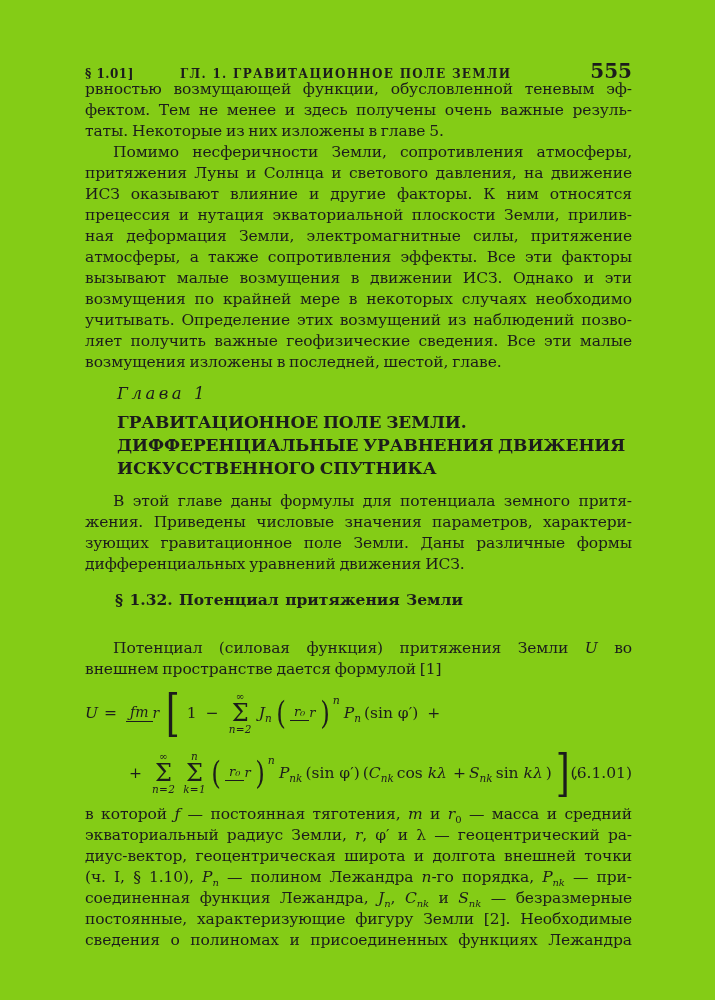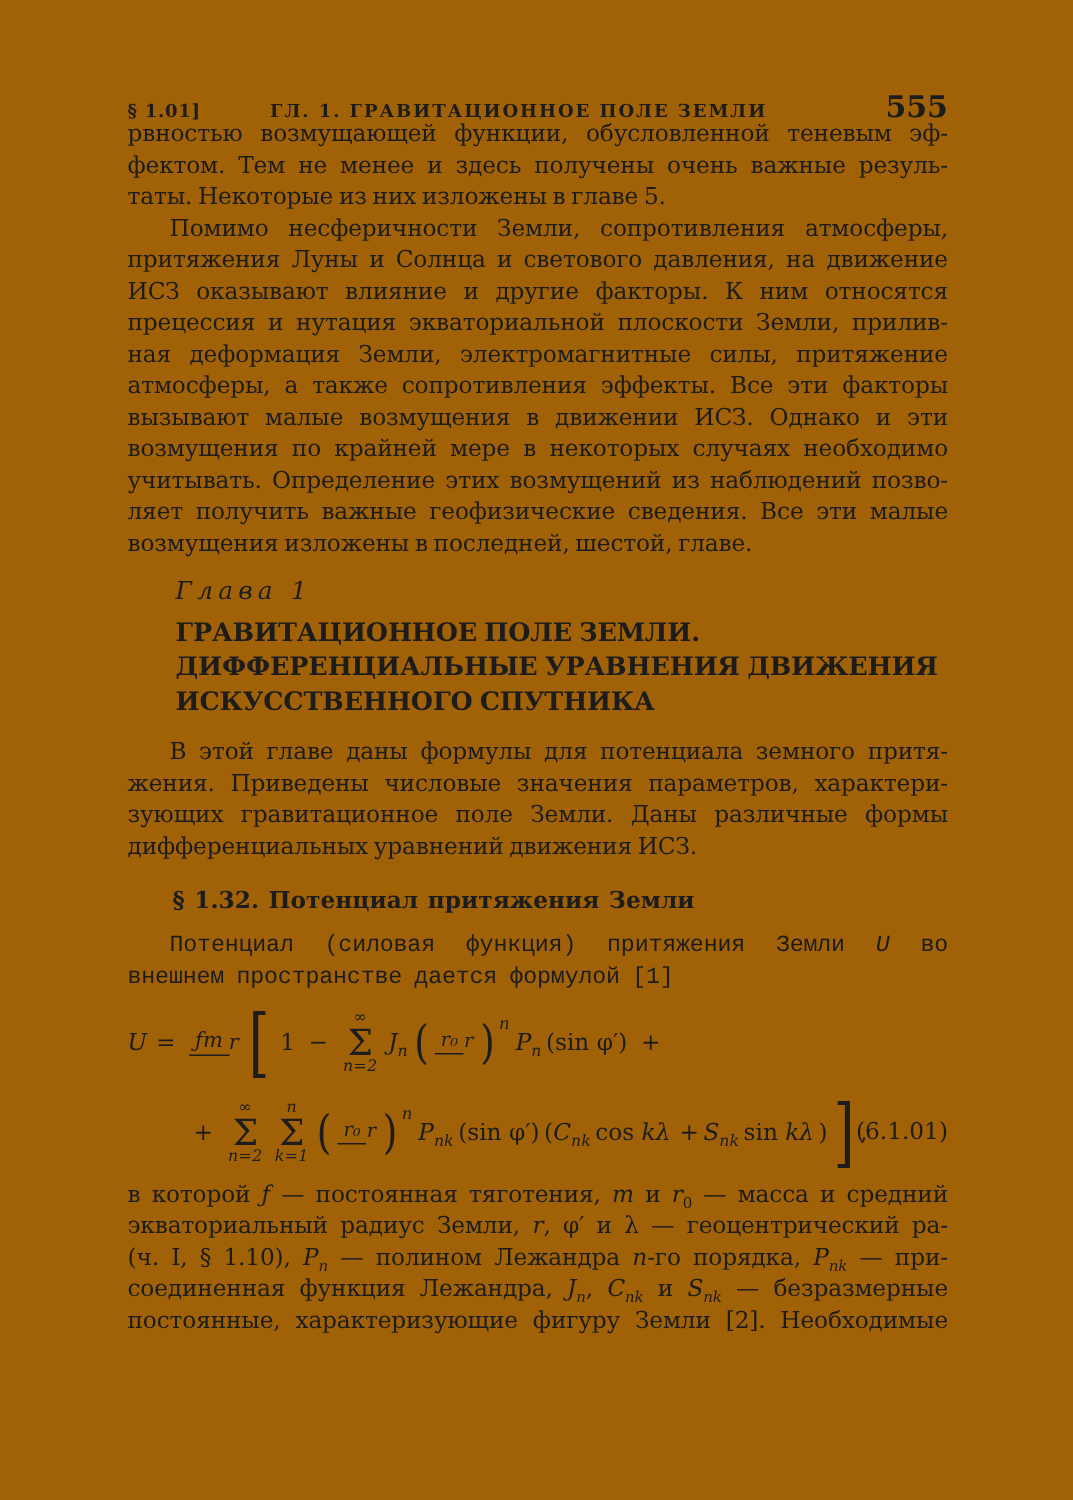--- a/index.html
+++ b/index.html
@@ -1,18 +1,18 @@
 <!DOCTYPE html>
 <html><head>
 <meta charset="utf-8">
 <style>
   html,body{margin:0;padding:0;background:#e8e8e4;}
   .page{
     position:relative;width:715px;height:1000px;margin:0 auto;
-    background:#a16207;color:#1c1c1c;overflow:hidden;
+    background:#84cc16;color:#1c1c1c;overflow:hidden;
     font-family:"DejaVu Serif","Liberation Serif",serif;
   }
   
   .runhead{
     position:absolute;top:39px;left:85px;width:547px;
     display:flex;align-items:baseline;
   }
   .rh-left{width:95px;font-size:12px;letter-spacing:.5px;font-weight:bold;}
   .rh-center{flex:1;text-align:left;font-size:12px;letter-spacing:1.3px;font-weight:bold;margin-top:28px;}
   .rh-right{width:95px;text-align:right;font-size:20px;font-weight:bold;}
@@ -27,21 +27,21 @@
   }
   .pline.last{text-align-last:left;}
   .pline.indent{text-indent:28px;}
   .pline sub{font-size:10px;line-height:0;}
   .it{font-style:italic;}
   .chapter-label{margin:10px 0 0 32px;font-style:italic;font-size:16.5px;letter-spacing:3.5px;line-height:21px;}
   .chapter-title{margin:7px 0 0 32px;font-weight:bold;font-size:17px;line-height:23px;word-spacing:5px;letter-spacing:.2px;}
   .chapter-title .pline{text-align:left;text-align-last:left;}
   .intro{margin-top:11px;}
   .sec-heading{margin:16px 0 0 30px;font-weight:bold;font-size:15.5px;line-height:18px;word-spacing:1px;}
-  .lead{margin-top:11px;font-family:Liberation Mono, monospace;}
+  .lead{margin-top:29px;}
   .lastpara{margin-top:2px;}
   
   .formula{margin-top:4px;font-size:15.5px;}
   .fline{display:flex;align-items:center;height:58px;}
   .fline>span{flex:0 0 auto;}
   .fline .m6{margin:0 6px;}
   .fline .m3{margin:0 3px;}
   .l2{position:relative;margin-left:38px;margin-top:2px;}
   .frac{display:inline-flex;flex-direction:row;align-items:center;line-height:1.15;font-size:14px;margin:0 3px;}
   .frac .num{border-bottom:1.2px solid #1c1c1c;padding:0 4px 1px;}
@@ -168,19 +168,21 @@
         <span>)</span>
         <span class="bigbr">]</span>
         <span>,</span>
         <span class="eqnum">(6.1.01)</span>
       </div>
     </div>
 
     <div class="para lastpara">
         <div class="pline"><span>в которой </span><span class="it">ƒ</span><span> — постоянная тяготения, </span><span class="it">m</span><span> и </span><span class="it">r</span><sub>0</sub><span> — масса и средний</span></div>
         <div class="pline"><span>экваториальный радиус Земли, </span><span class="it">r</span><span>, φ′ и λ — геоцентрический ра-</span></div>
+        <div class="pline"><span>диус-вектор, геоцентрическая широта и долгота внешней точки</span></div>
         <div class="pline"><span>(ч. I, § 1.10), </span><span class="it">P</span><sub class="it">n</sub><span> — полином Лежандра </span><span class="it">n</span><span>-го порядка, </span><span class="it">P</span><sub class="it">nk</sub><span> — при-</span></div>
         <div class="pline"><span>соединенная функция Лежандра, </span><span class="it">J</span><sub class="it">n</sub><span>, </span><span class="it">C</span><sub class="it">nk</sub><span> и </span><span class="it">S</span><sub class="it">nk</sub><span> — безразмерные</span></div>
         <div class="pline"><span>постоянные, характеризующие фигуру Земли [2]. Необходимые</span></div>
+        <div class="pline"><span>сведения о полиномах и присоединенных функциях Лежандра</span></div>
       </div>
 
   </div>
 </div>
 
 </body></html>

